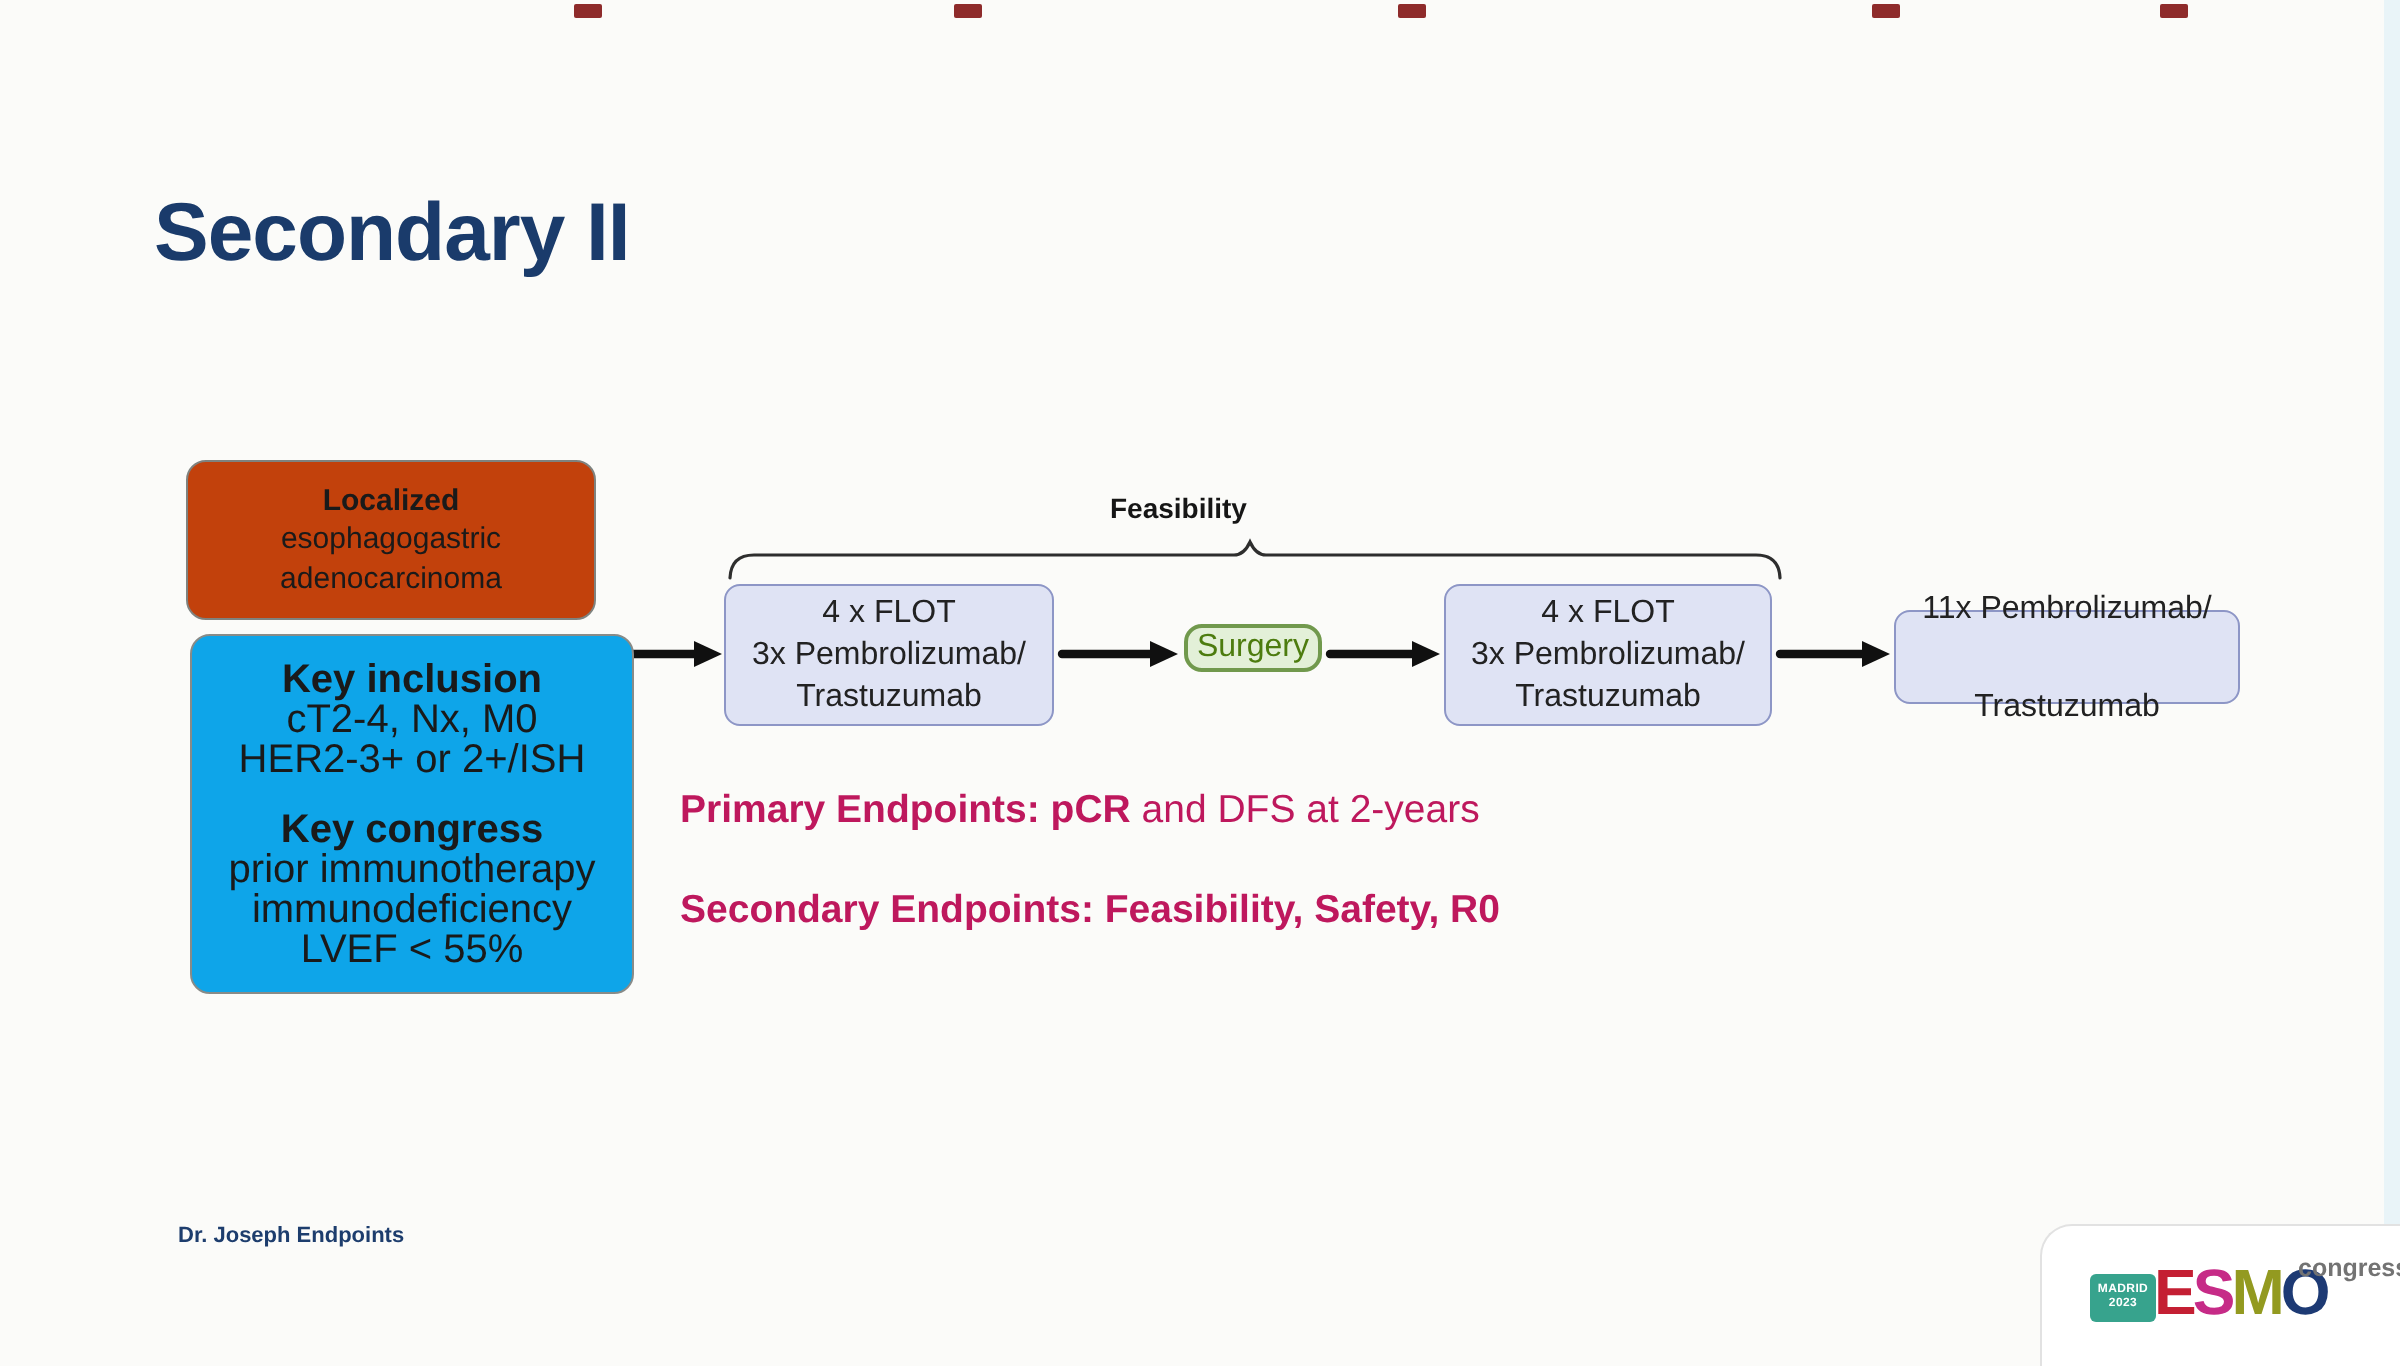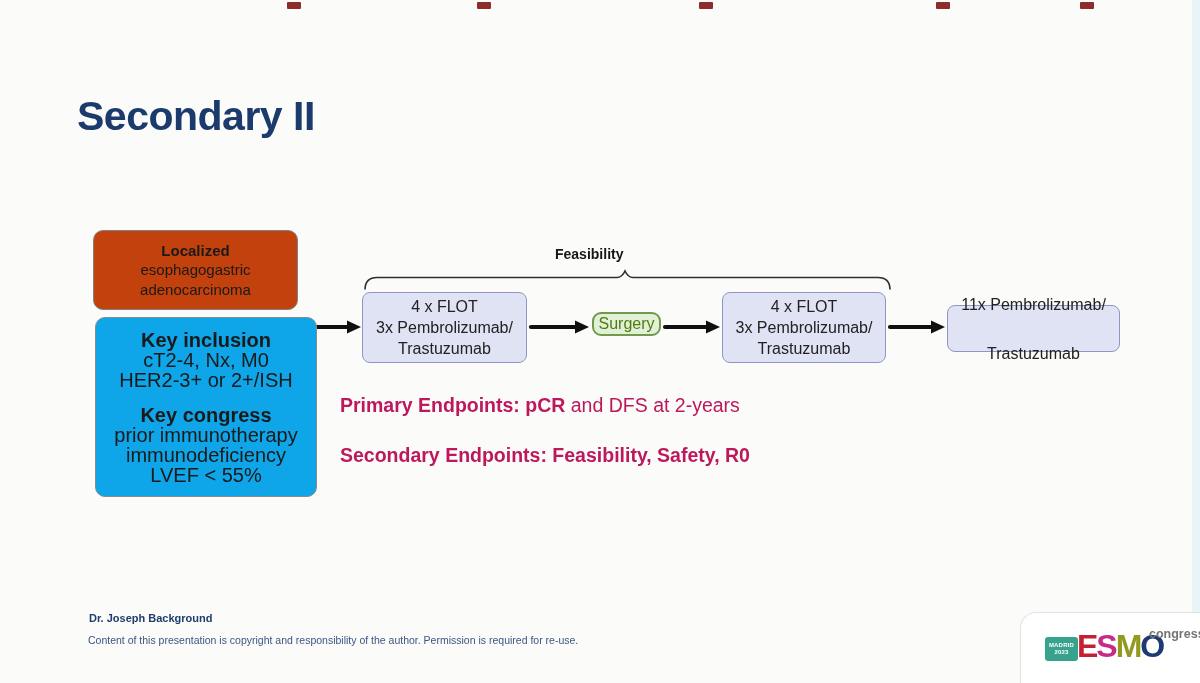--- a/index.html
+++ b/index.html
@@ -121,22 +121,21 @@
     <div>Trastuzumab</div>
   </div>
 
   <div class="ep ep-primary">
     <span class="bold">Primary Endpoints: pCR</span><span> and DFS at 2-years</span>
   </div>
   <div class="ep ep-secondary">
     <div class="bold">Secondary Endpoints: Feasibility, Safety, R0</div>
   </div>
 
-  <div class="author">Dr. Joseph Background</div>
-  <div class="copyright">Content of this presentation is copyright and responsibility of the author. Permission is required for re-use.</div>
+  <div class="author">Dr. Joseph Endpoints</div>
 
   <div class="logo-card">
     <div class="logo-badge">
       <div>MADRID</div>
       <div>2023</div>
     </div>
     <div class="esmo"><span class="l-e">E</span><span class="l-s">S</span><span class="l-m">M</span><span class="l-o">O</span></div>
     <div class="congress">congress</div>
   </div>
 

